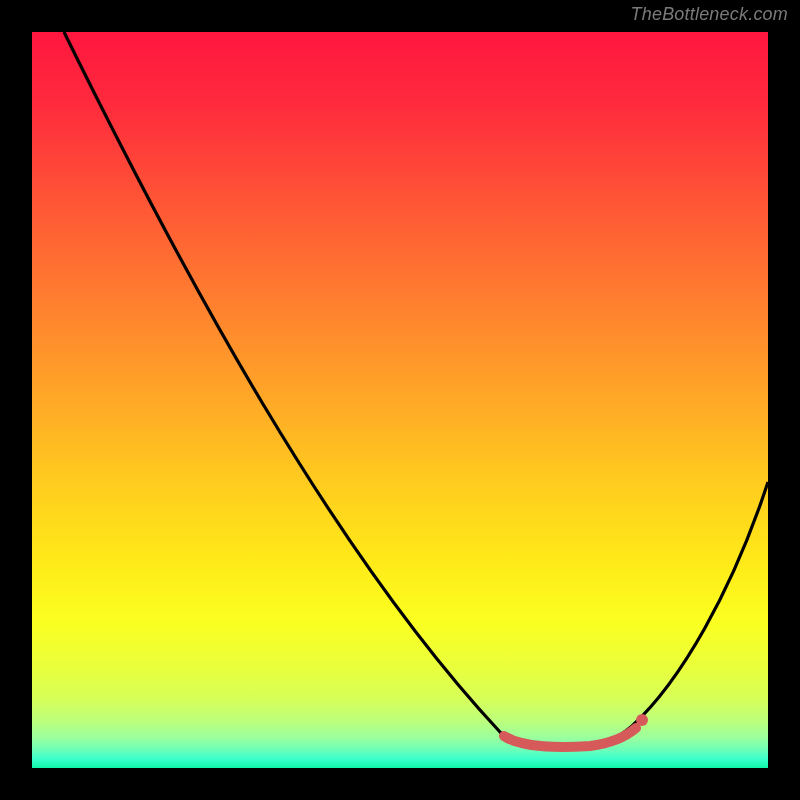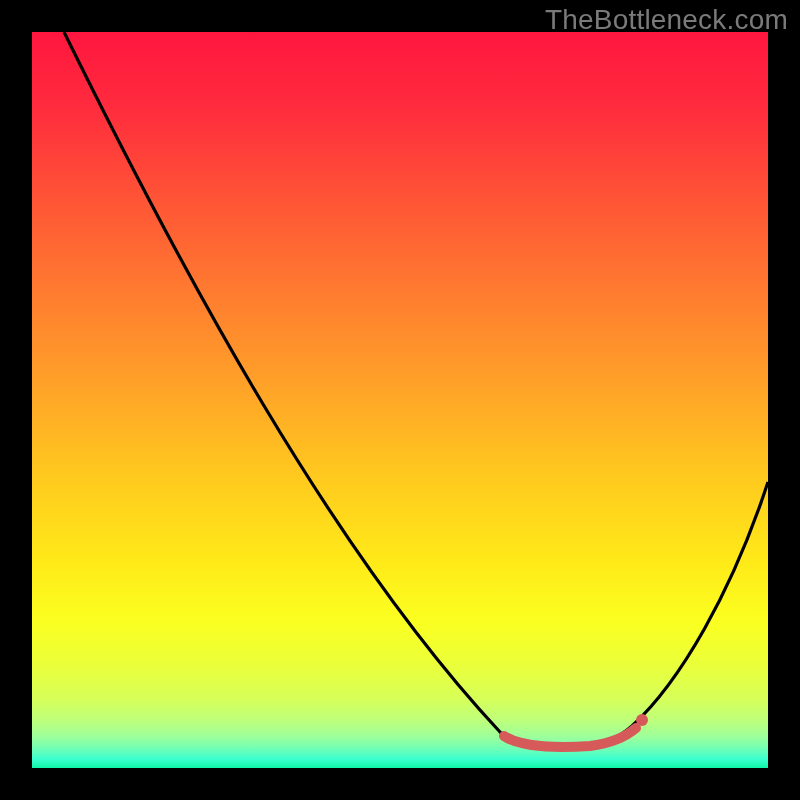--- a/index.html
+++ b/index.html
@@ -15,24 +15,25 @@
     height: 800px;
     background: #000;
     position: relative;
   }
   .watermark {
     position: absolute;
     top: 4px;
     right: 12px;
     color: #7a7a7a;
     font-family: Arial, Helvetica, sans-serif;
-    font-size: 28px;
+    font-size: 18px;
     font-weight: 500;
     user-select: none;
     letter-spacing: 0.2px;
+    font-style: italic;
   }
   .plot {
     position: absolute;
     left: 32px;
     top: 32px;
     width: 736px;
     height: 736px;
   }
   .plot svg {
     width: 736px;

